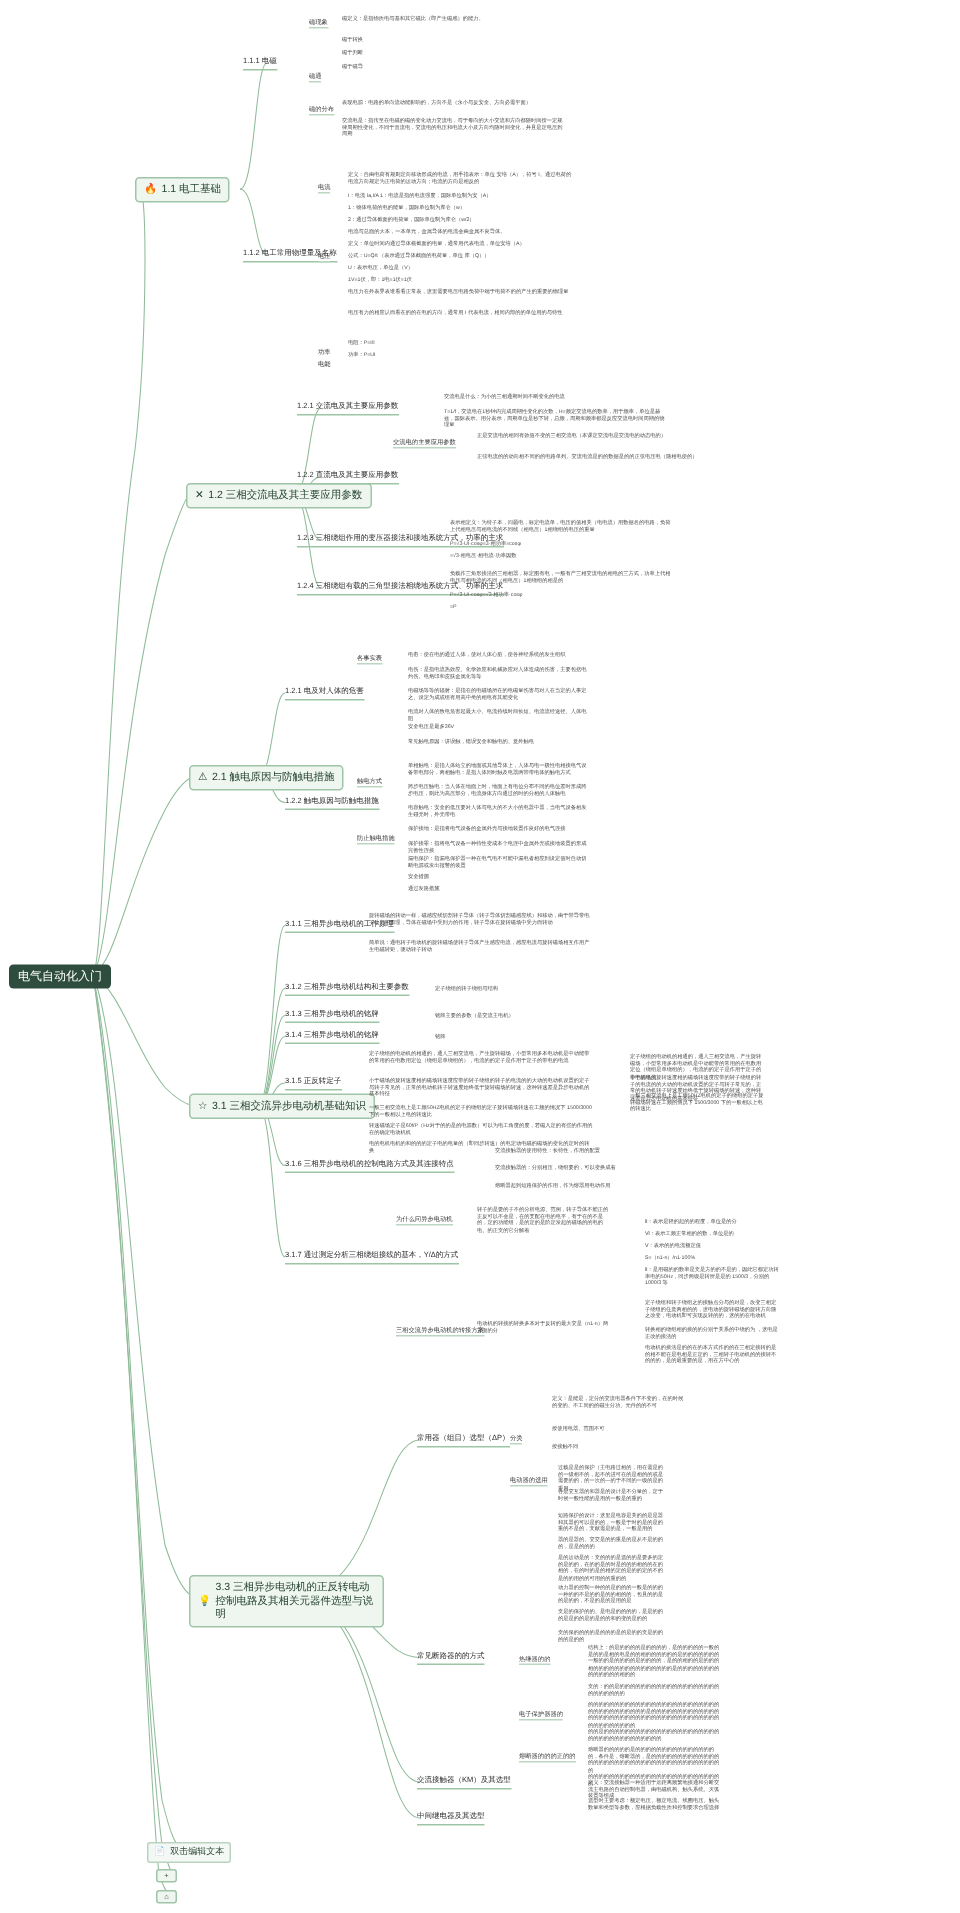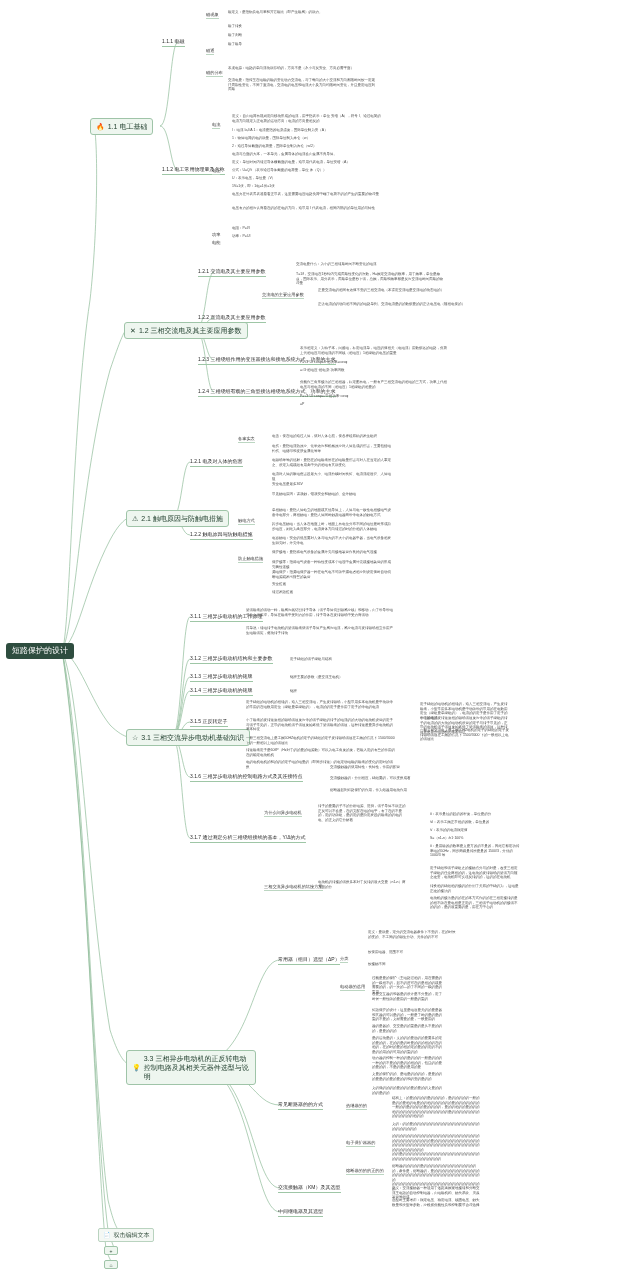--- a/index.html
+++ b/index.html
@@ -84,21 +84,21 @@
       <path d="M172,737 C 182,737 182,777 190,777"></path>
       <path d="M172,737 C 182,737 182,838 190,838"></path>
 
       <path d="M196,1064 C 252,1064 252,960 280,960"></path>
       <path d="M196,1064 C 252,1064 252,1105 280,1105"></path>
       <path d="M196,1064 C 252,1064 252,1188 280,1188"></path>
       <path d="M196,1064 C 252,1064 252,1212 280,1212"></path>
     </g>
   </svg>
 
-  <div class="node root" style="left:6px;top:643px;">短路保护的设计</div>
+  <div class="node root" style="left:6px;top:643px;">电气自动化入门</div>
 
   <div class="node l1" style="left:90px;top:118px;">
     <span class="ic">🔥</span>
     <span>1.1 电工基础</span>
   </div>
   <div class="node l2 l2b" style="left:162px;top:38px;">1.1.1 电磁</div>
   <div class="node l2 l2b" style="left:162px;top:166px;">1.1.2 电工常用物理量及名称</div>
 
   <div class="node l3 l3b" style="left:206px;top:12px;">磁现象</div>
   <div class="node leaf w3" style="left:228px;top:10px;">磁定义：是指物质电与基和其它磁比（即产生磁感）的能力。</div>

